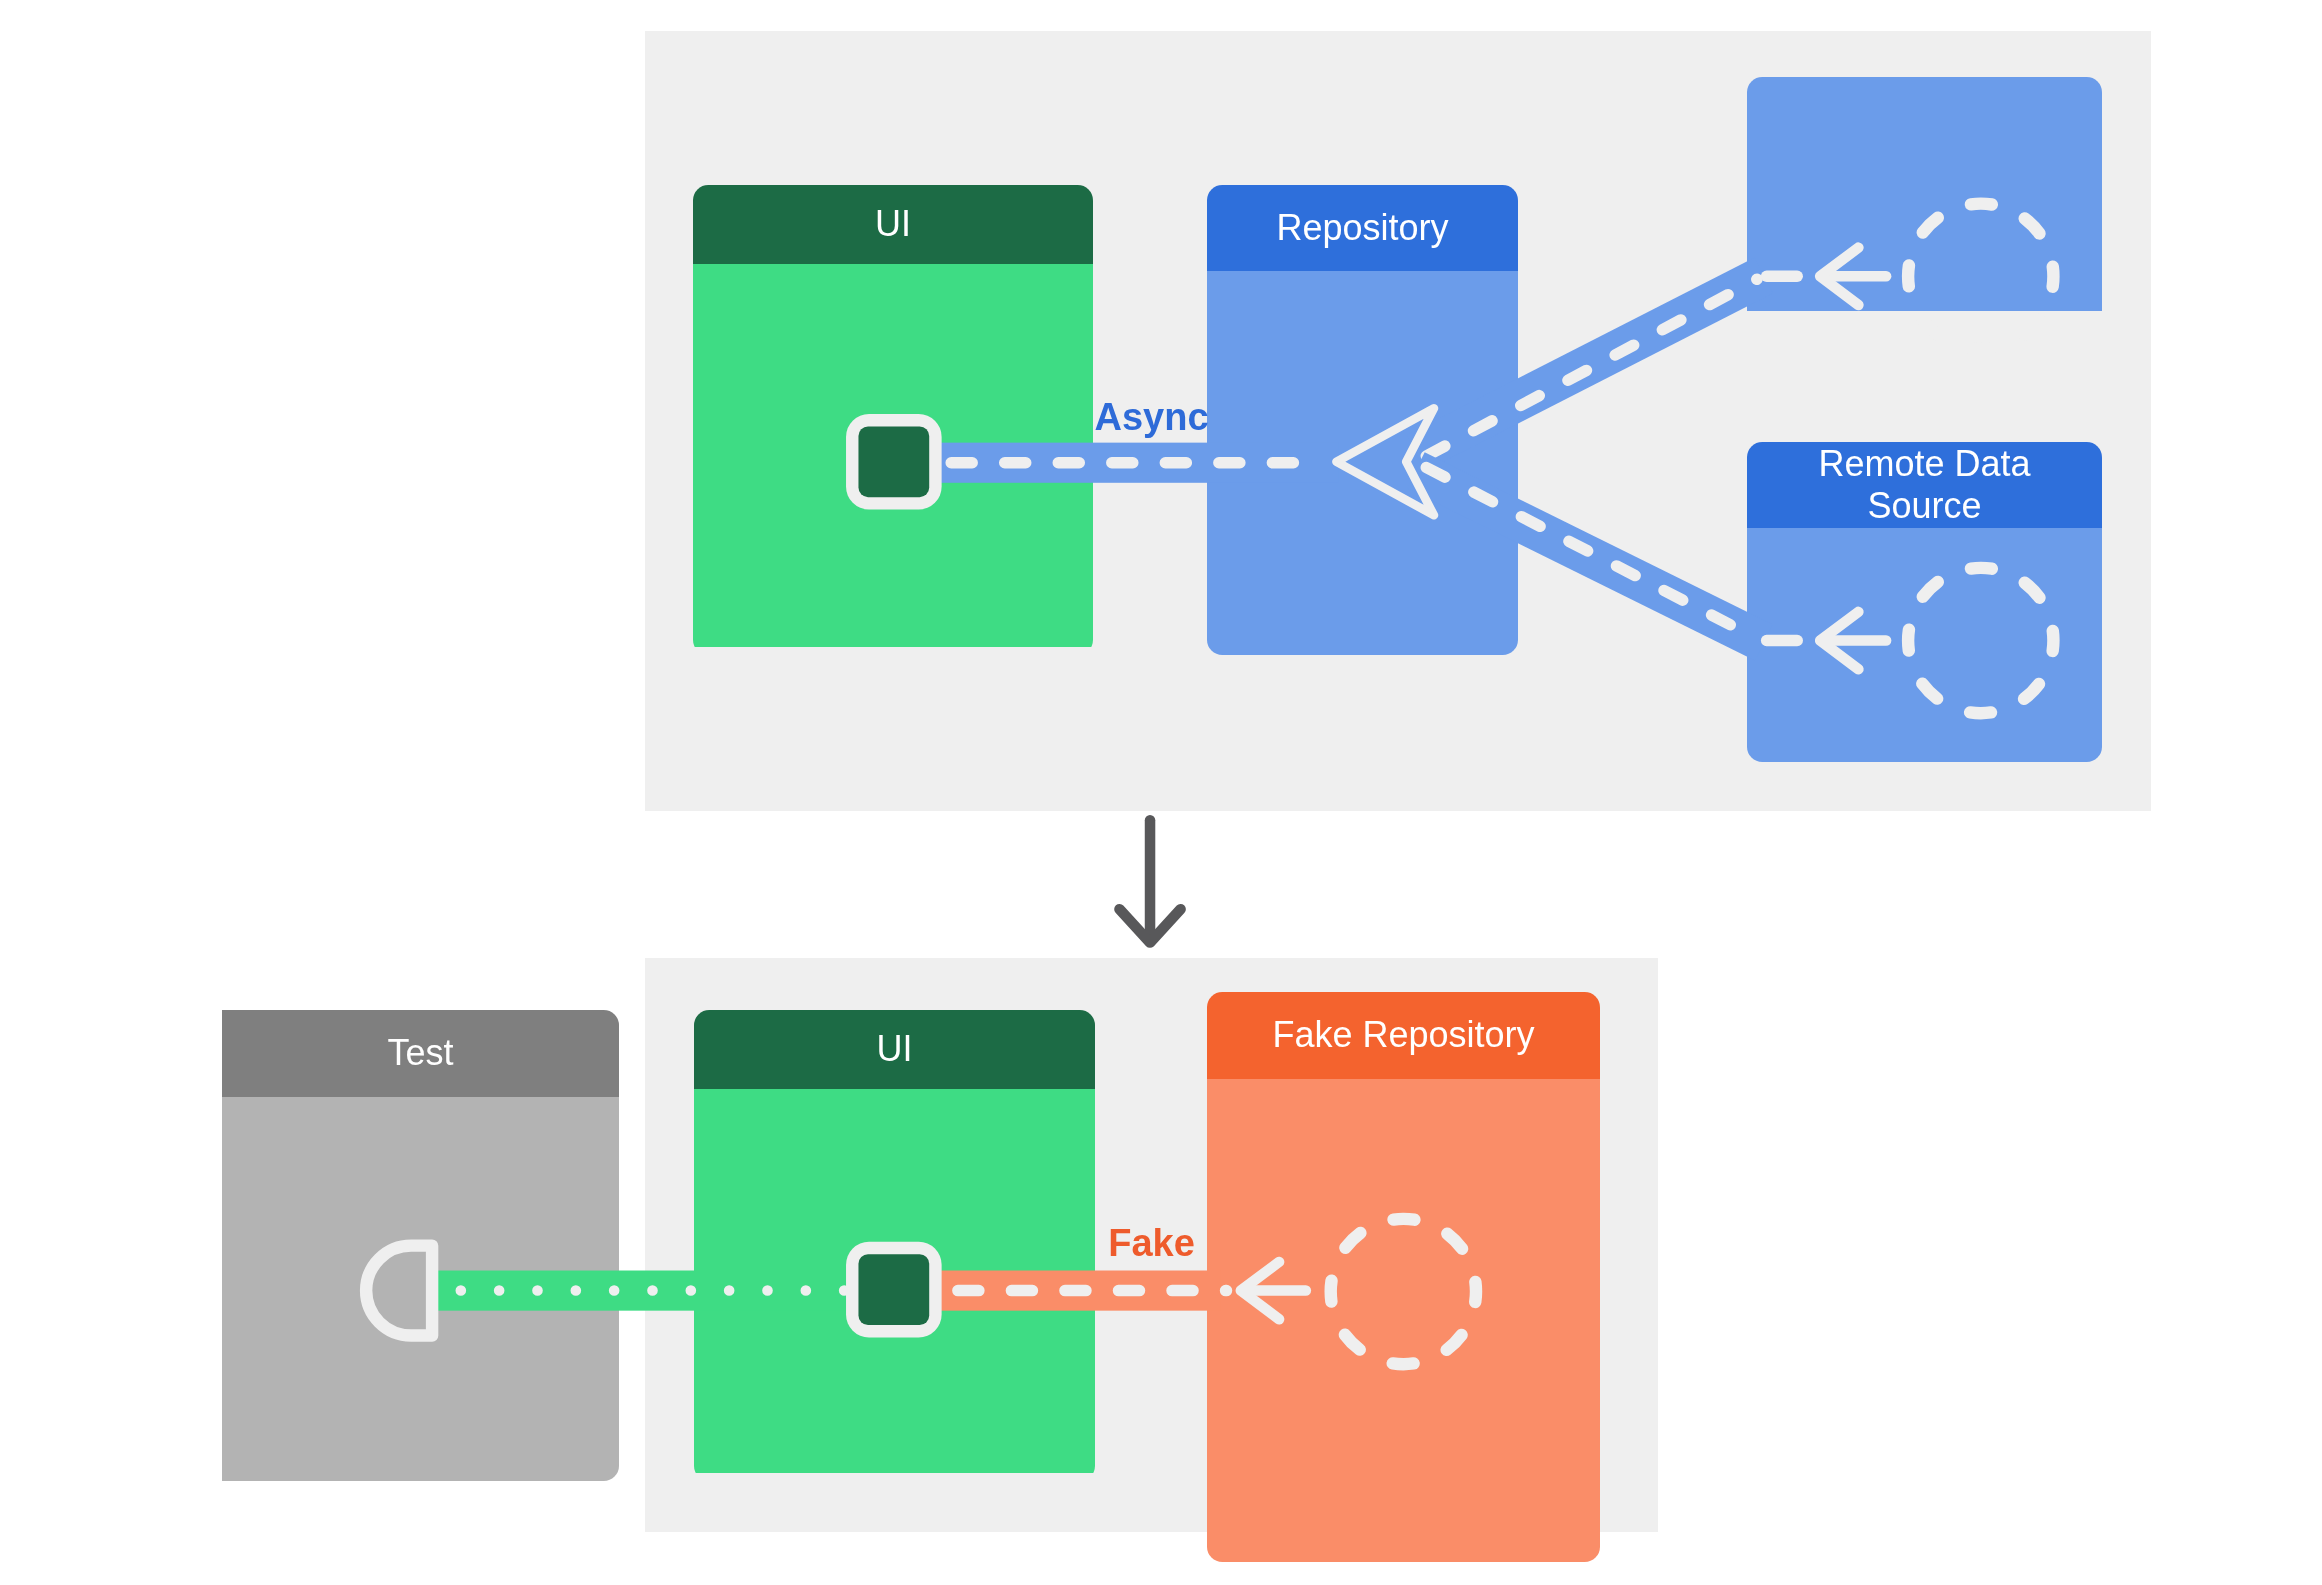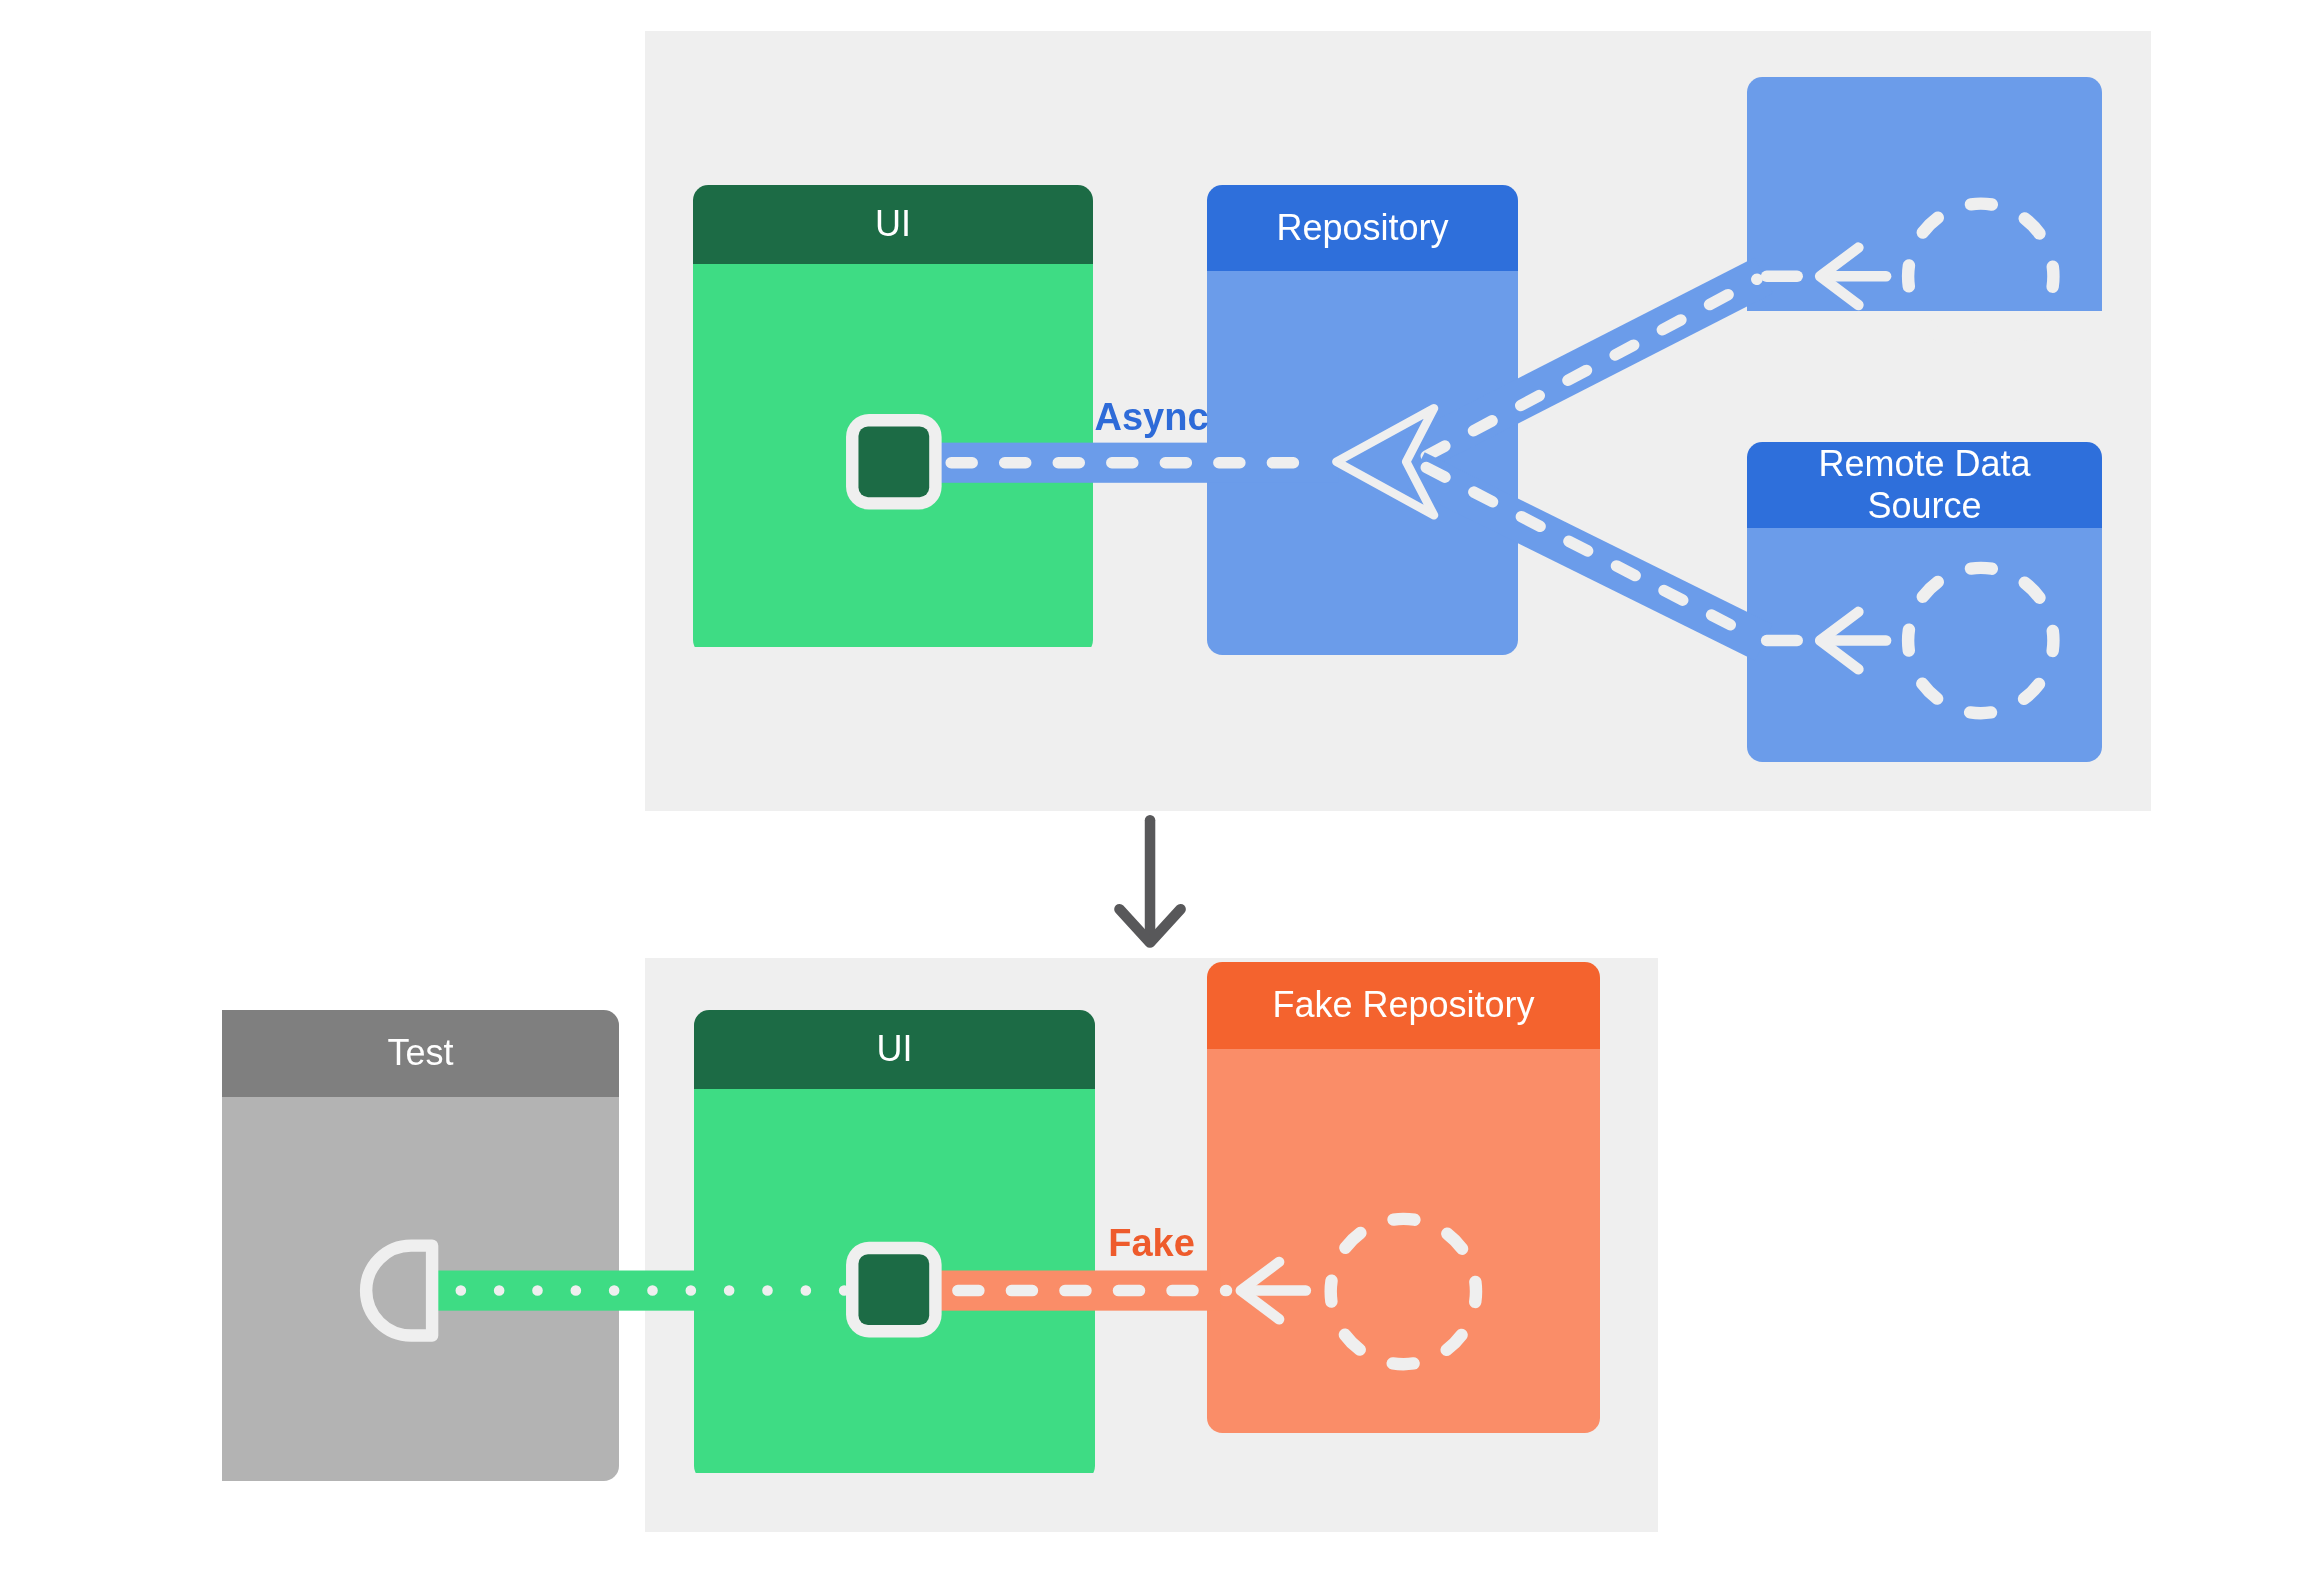--- a/index.html
+++ b/index.html
@@ -28,21 +28,21 @@
     color:var(--title-text);font-size:36px;line-height:1.18;text-align:center;
   }
   .card .body{width:100%;}
 
   #card-ui-top{left:693px;top:185px;width:400px;height:470px;}
   #card-repository{left:1207px;top:185px;width:311px;height:470px;}
   #card-local{left:1747px;top:77px;width:355px;height:319px;}
   #card-remote{left:1747px;top:442px;width:355px;height:320px;}
   #card-test{left:194px;top:1010px;width:397px;height:471px;padding-left:28px;}
   #card-ui-bottom{left:694px;top:1010px;width:401px;height:471px;}
-  #card-fake-repo{left:1207px;top:962px;width:393px;height:471px;}
+  #card-fake-repo{left:1207px;top:992px;width:393px;height:570px;}
 
   .green .hdr{background:var(--green-header);height:79px;text-align:right;}
   .green .body{background:var(--green-body);height:calc(100% - 87px);}
   .blue .hdr{background:var(--blue-header);height:86px;}
   .blue .body{background:var(--blue-body);height:calc(100% - 86px);}
   .orange .hdr{background:var(--orange-header);height:87px;}
   .orange .body{background:var(--orange-body);height:calc(100% - 87px);}
   .gray .hdr{background:var(--gray-header);height:87px;}
   .gray .body{background:var(--gray-body);height:calc(100% - 87px);}
   .hdr-narrow{display:inline-block;max-width:287px;}

